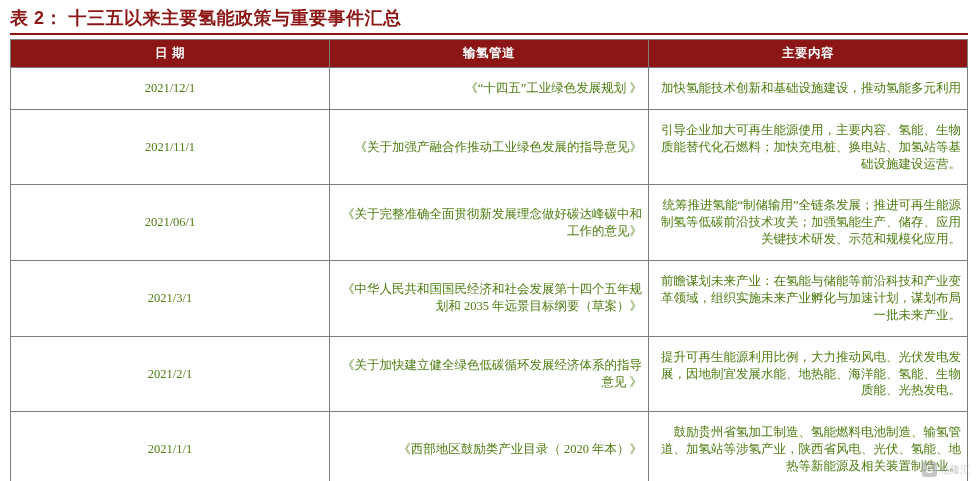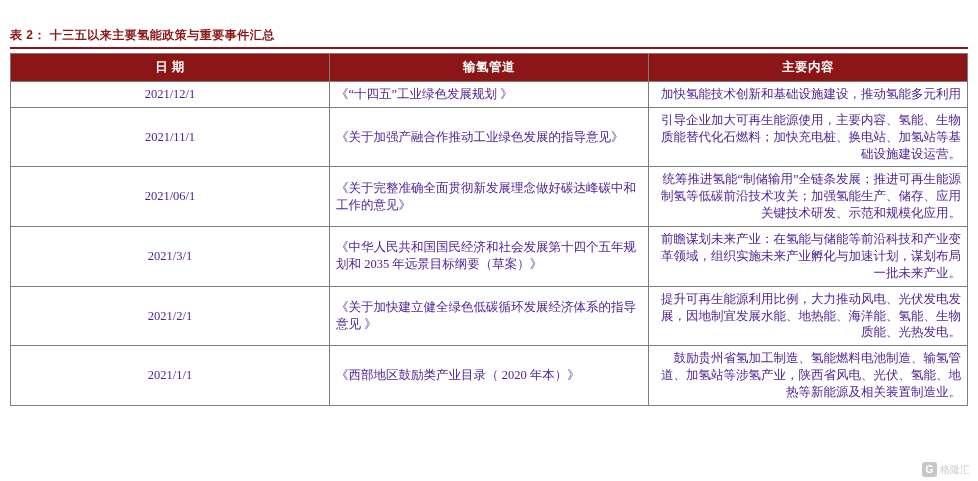--- a/index.html
+++ b/index.html
@@ -21,60 +21,59 @@
     padding: 6px 10px 0 10px;
   }
   .title-row {
     display: flex;
     align-items: baseline;
     padding-bottom: 3px;
     border-bottom: 2px solid #8c1515;
     margin-bottom: 0px;
   }
   .title-text {
-    font-size: 12px;
+    font-size: 18px;
     font-weight: bold;
     color: #8c1515;
     letter-spacing: 0.5px;
     white-space: nowrap;
     font-family: "Liberation Sans", "DejaVu Sans", sans-serif;
-    margin-top: 21px;
   }
   table.policy-table {
     border-collapse: collapse;
     width: 958px;
     table-layout: fixed;
     margin-top: 4px;
   }
   table.policy-table th, table.policy-table td {
     border: 1px solid #7d7d7d;
     vertical-align: middle;
     font-size: 12.5px;
     line-height: 1.35;
-    padding: 4px 6px;
-    color: #4c1d95;
+    padding: 12px 6px;
+    color: #4d7c0f;
     word-break: break-all;
   }
   table.policy-table thead th {
     background: #8c1515;
     color: #ffffff;
     font-weight: bold;
     text-align: center;
     font-size: 12.5px;
     padding: 5px 6px;
     letter-spacing: 0.5px;
-    font-family: Liberation Serif, serif;
+    font-family: Liberation Sans, sans-serif;
   }
   td.col-date {
     text-align: center;
     white-space: nowrap;
     width: 92px;
   }
   td.col-doc {
-    text-align: left;
+    text-align: right;
     width: 400px;
   }
   td.col-content {
     text-align: right;
     width: 460px;
   }
   .watermark {
     position: absolute;
     right: 8px;
     bottom: 4px;

